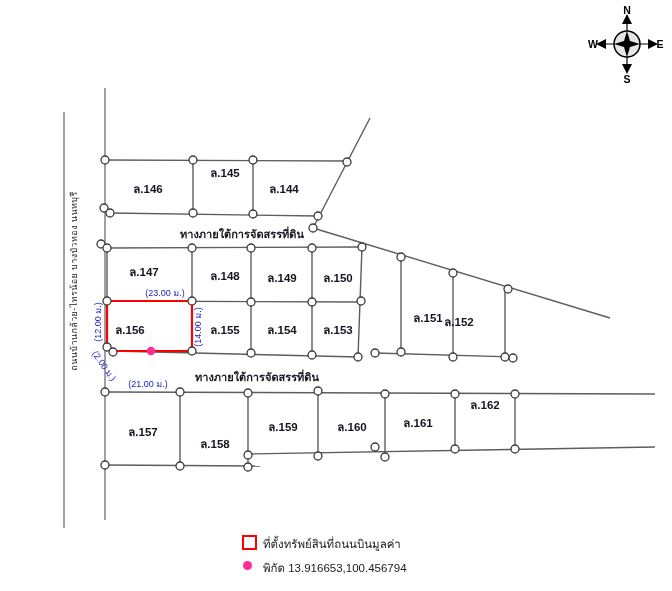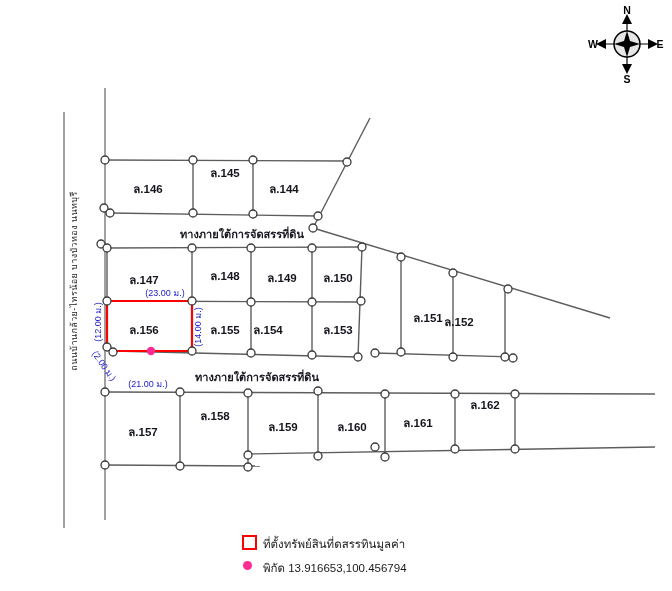--- a/index.html
+++ b/index.html
@@ -137,35 +137,35 @@
       <polygon points="658,44 648,39 648,49" fill="#000"></polygon>
       <polygon points="627,74 622,64 632,64" fill="#000"></polygon>
       <polygon points="596,44 606,39 606,49" fill="#000"></polygon>
     </g>
   </svg>
 
   <div class="plot-label" style="left:148px;top:189px">ล.146</div>
   <div class="plot-label" style="left:225px;top:173px">ล.145</div>
   <div class="plot-label" style="left:284px;top:189px">ล.144</div>
 
-  <div class="plot-label" style="left:144px;top:280px">ล.147</div>
+  <div class="plot-label" style="left:144px;top:272px">ล.147</div>
   <div class="plot-label" style="left:225px;top:276px">ล.148</div>
   <div class="plot-label" style="left:282px;top:278px">ล.149</div>
   <div class="plot-label" style="left:338px;top:278px">ล.150</div>
 
-  <div class="plot-label" style="left:144px;top:330px">ล.156</div>
+  <div class="plot-label" style="left:130px;top:330px">ล.156</div>
   <div class="plot-label" style="left:225px;top:330px">ล.155</div>
-  <div class="plot-label" style="left:268px;top:330px">ล.154</div>
+  <div class="plot-label" style="left:282px;top:330px">ล.154</div>
   <div class="plot-label" style="left:338px;top:330px">ล.153</div>
 
   <div class="plot-label" style="left:428px;top:318px">ล.151</div>
   <div class="plot-label" style="left:459px;top:322px">ล.152</div>
 
   <div class="plot-label" style="left:143px;top:432px">ล.157</div>
-  <div class="plot-label" style="left:215px;top:416px">ล.158</div>
+  <div class="plot-label" style="left:215px;top:444px">ล.158</div>
   <div class="plot-label" style="left:283px;top:427px">ล.159</div>
   <div class="plot-label" style="left:352px;top:427px">ล.160</div>
   <div class="plot-label" style="left:418px;top:423px">ล.161</div>
   <div class="plot-label" style="left:485px;top:405px">ล.162</div>
 
   <div class="road-label" style="left:242px;top:234px">ทางภายใต้การจัดสรรที่ดิน</div>
   <div class="road-label" style="left:257px;top:377px">ทางภายใต้การจัดสรรที่ดิน</div>
   <div class="left-road-label" style="left:74px;top:281px">ถนนบ้านกล้วย-ไทรน้อย บางบัวทอง นนทบุรี</div>
 
   <div class="dim-label" style="left:165px;top:293px">(23.00 ม.)</div>
@@ -174,21 +174,21 @@
   <div class="dim-label rot90" style="left:98px;top:322px">(12.00 ม.)</div>
   <div class="dim-label rot55" style="left:104px;top:366px">(2.00 ม.)</div>
 
   <div class="compass-label" style="left:627px;top:10px">N</div>
   <div class="compass-label" style="left:660px;top:44px">E</div>
   <div class="compass-label" style="left:627px;top:79px">S</div>
   <div class="compass-label" style="left:593px;top:44px">W</div>
 
   <div>
     <div class="legend-swatch" style="left:242px;top:535px"></div>
-    <div class="legend-text" style="left:263px;top:535px">ที่ตั้งทรัพย์สินที่ดสรรทินมูลค่า</div>
+    <div class="legend-text" style="left:263px;top:535px">ที่ตั้งทรัพย์สินที่ถนนบินมูลค่า</div>
     <div class="legend-dot" style="left:243px;top:561px"></div>
     <div class="legend-text" style="left:263px;top:559px">
       <span>พิกัด</span>
       <span> </span>
       <span>13.916653,100.456794</span>
     </div>
   </div>
 
 </div>
 

